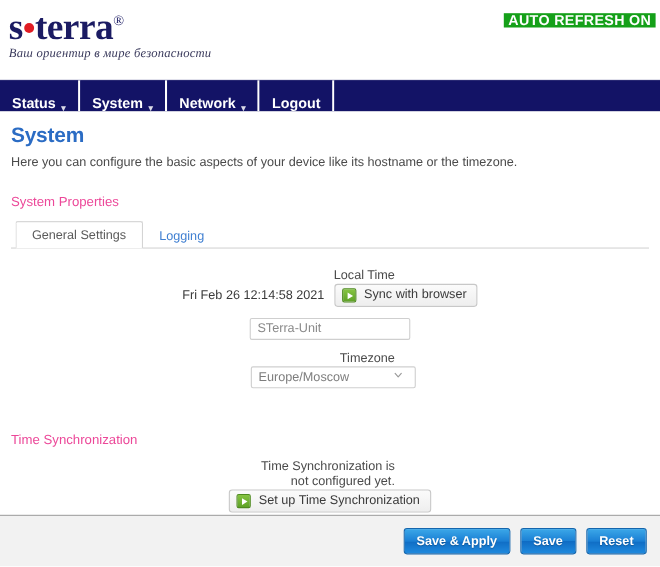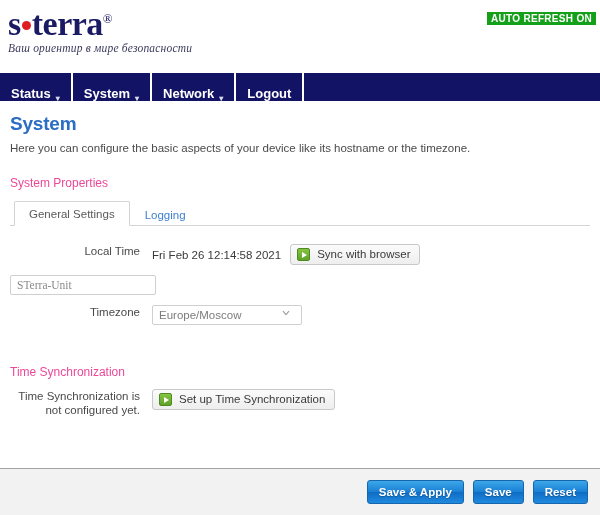--- a/index.html
+++ b/index.html
@@ -60,21 +60,21 @@
     margin-top: 1px;
     white-space: nowrap;
     letter-spacing: 0.2px;
   }
   #auto-refresh {
     position: absolute;
     right: 4px;
     top: 12px;
     background: #15a019;
     color: #ffffff;
-    font-size: 10px;
+    font-size: 13px;
     font-weight: bold;
     letter-spacing: 0.3px;
     padding: 2px 4px 2px 4px;
     line-height: 9px;
     white-space: nowrap;
   }
 
   
   #navbar {
     height: 28px;
@@ -154,22 +154,23 @@
   }
   .tab.inactive {
     color: #3f7fd1;
     border: 1px solid transparent;
     border-bottom: none;
   }
 
   
   .form-row {
     display: flex;
-    align-items: flex-start;
+    align-items: center;
     margin-bottom: 10px;
+    flex-direction: column;
   }
   .form-label {
     width: 130px;
     text-align: right;
     padding-right: 12px;
     font-size: 11.5px;
     color: #4a4a4a;
     line-height: 14px;
     flex: 0 0 auto;
   }
@@ -184,21 +185,21 @@
     margin-right: 9px;
     white-space: nowrap;
   }
   input.text-input {
     width: 146px;
     height: 20px;
     box-sizing: border-box;
     border: 1px solid #cfcfcf;
     border-radius: 2px;
     padding: 0 6px;
-    font-family: Liberation Serif, serif;
+    font-family: Liberation Sans, sans-serif;
     font-size: 11.5px;
     color: #8a8a8a;
     background: #ffffff;
     outline: none;
   }
   .select-wrap {
     position: relative;
     width: 144px;
     height: 20px;
   }

